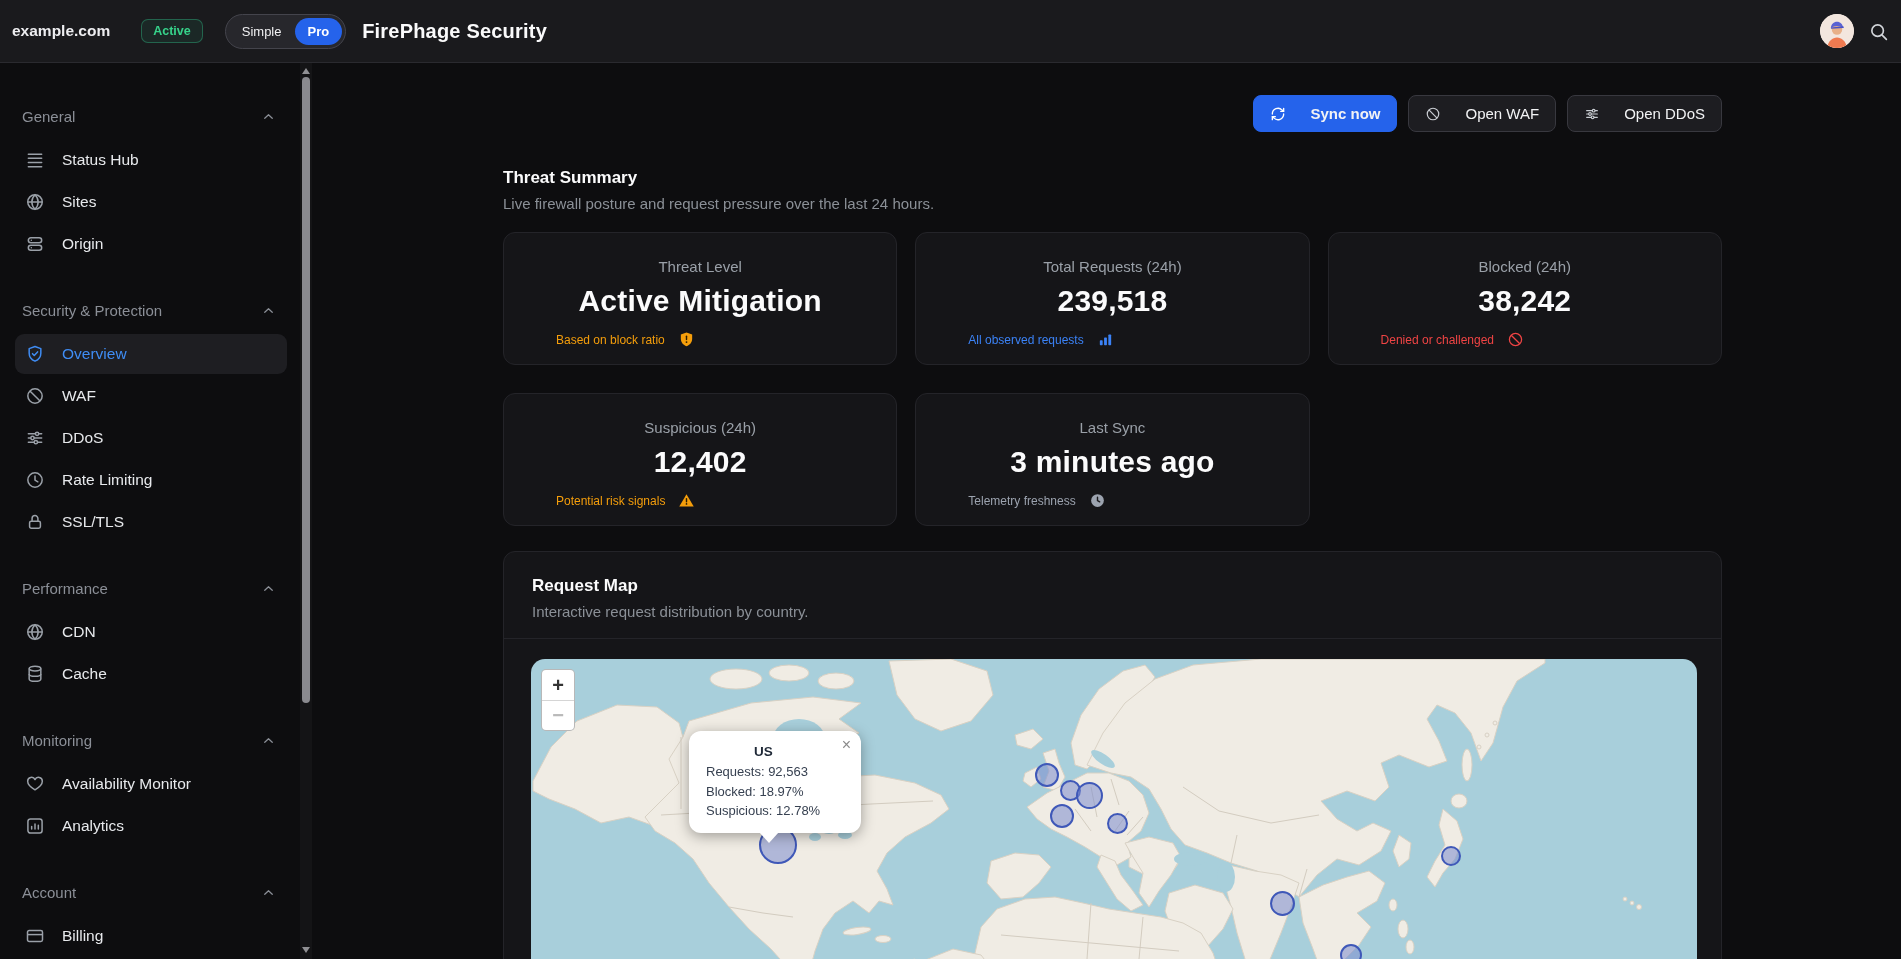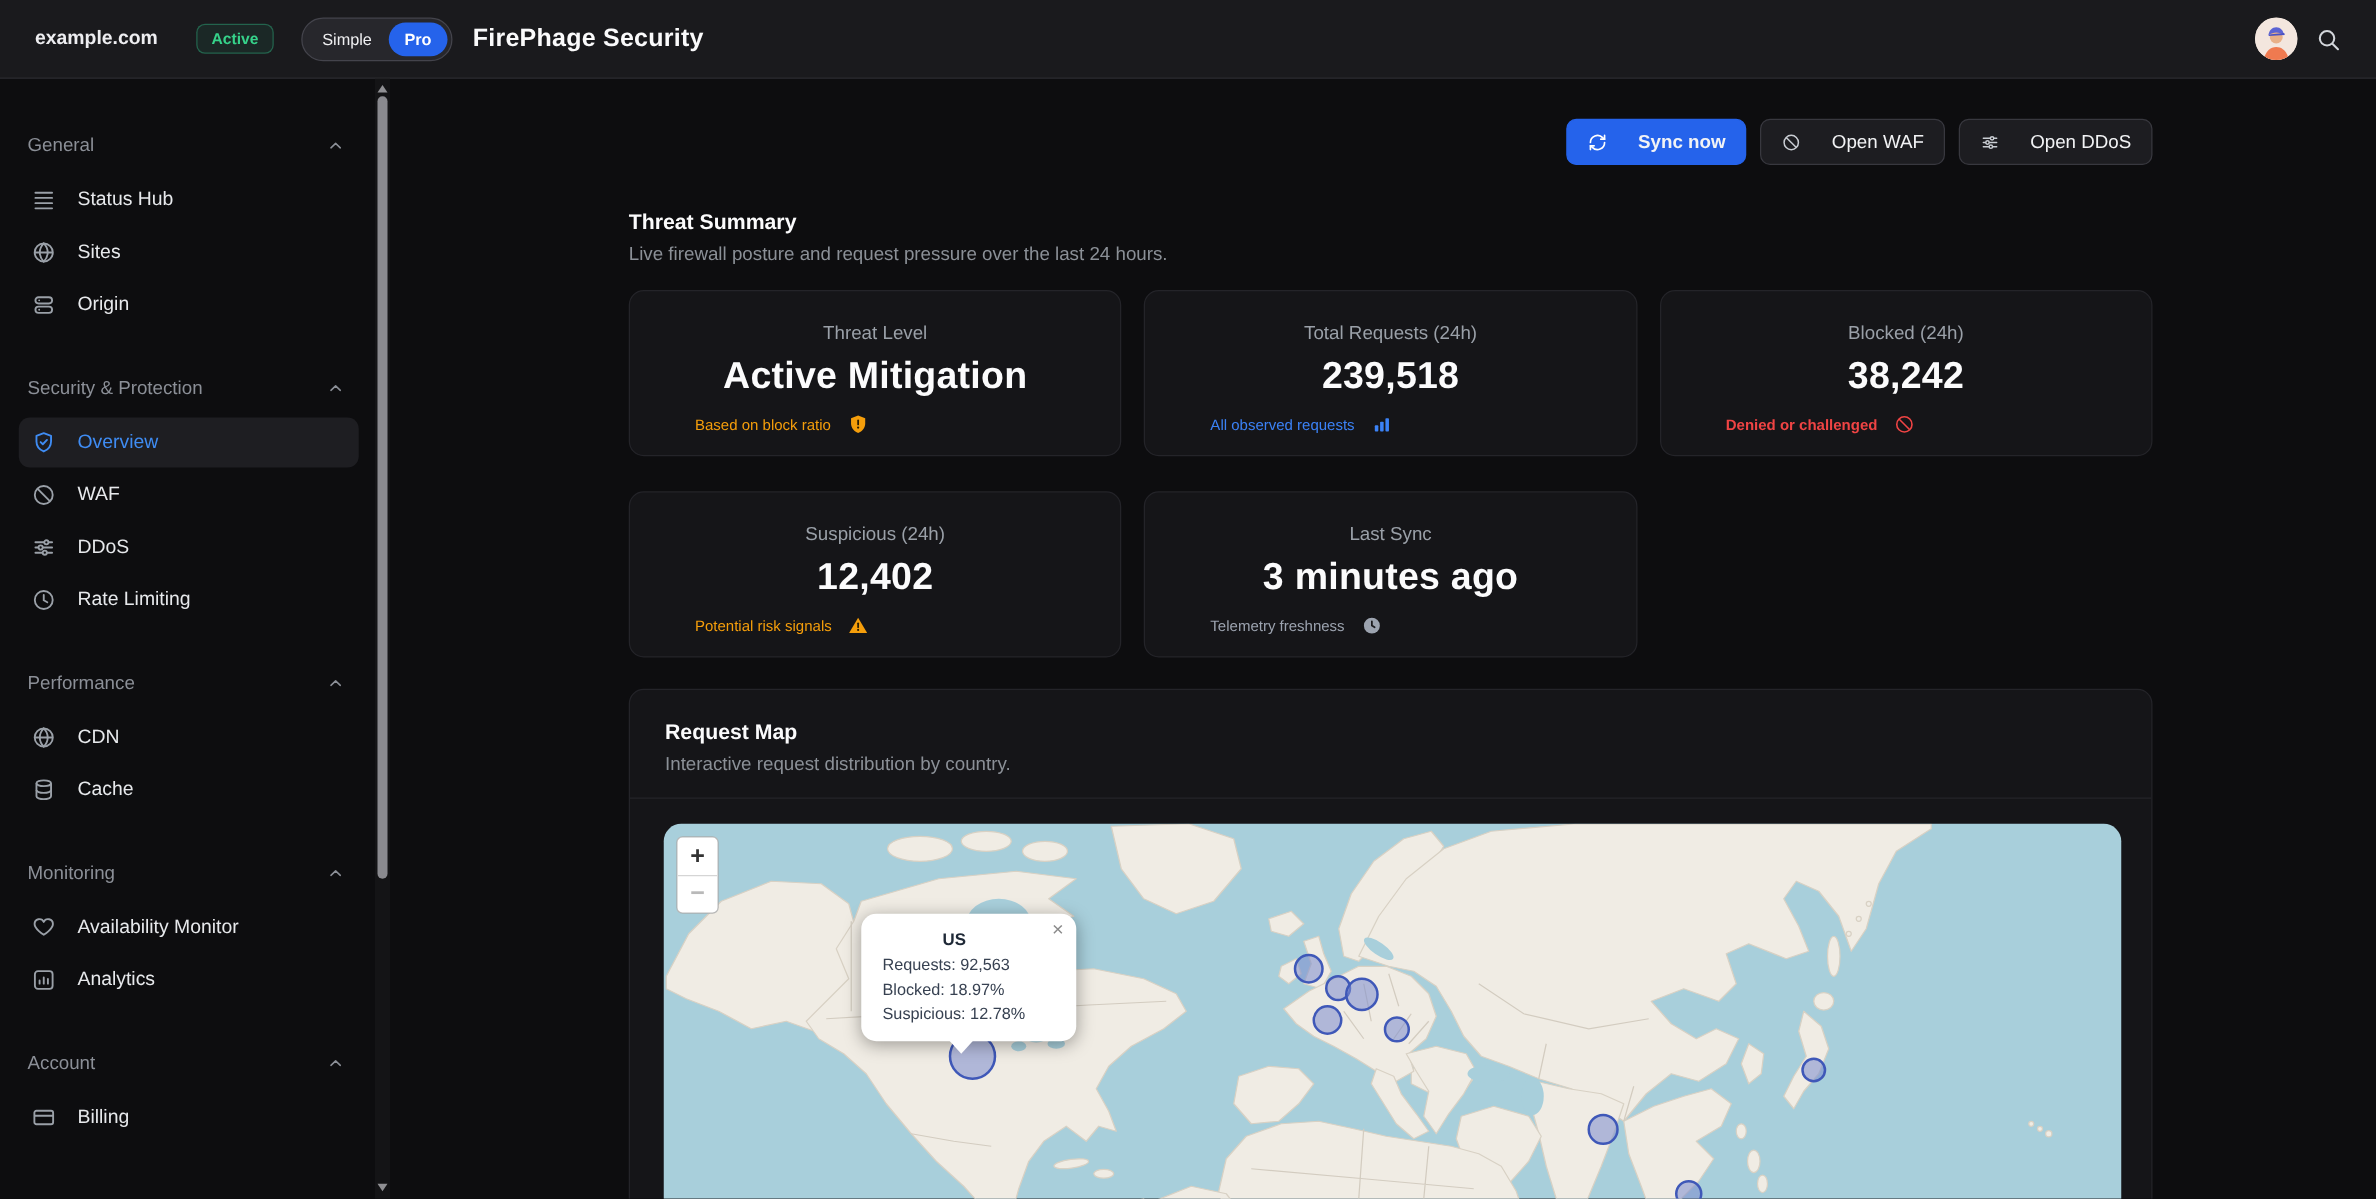--- a/index.html
+++ b/index.html
@@ -9,21 +9,21 @@
     background:#0d0d0f;
     font-family:"Liberation Sans","DejaVu Sans",sans-serif;
     color:#e8e9ec;
   }
   svg.ic { display:block; }
 
   
   .topbar {
     position:absolute; top:0; left:0; width:1901px; height:63px;
     background:#1a1a1d; border-bottom:1px solid #2a2a2f;
-    display:flex; align-items:center; padding:0 28px;
+    display:flex; align-items:center; padding:0 12px;
   }
   .domain { font-size:15.5px; font-weight:700; color:#ededf0; }
   .badge-active {
     margin-left:31px; font-size:12.5px; font-weight:600; color:#36d28a;
     background:rgba(52,211,153,.08); border:1px solid rgba(52,211,153,.35);
     padding:4px 11px; border-radius:7px;
   }
   .mode-toggle {
     margin-left:22px; display:flex; align-items:center;
     background:#27272c; border:1px solid #44444c; border-radius:18px; padding:3px;
@@ -118,21 +118,21 @@
     padding:13px 16px 12px 17px; color:#374151;
   }
   .popup-country { font-size:13.5px; font-weight:700; color:#1f2937; margin-bottom:3px;margin-left:48px; }
   .popup-line { font-size:13px; line-height:1.5; color:#374151; }
   .popup-close { position:absolute; top:6px; right:10px; font-size:16px; color:#8a8a8a; cursor:pointer; line-height:1; }
   .popup-tail {
     position:absolute; left:70px; bottom:-10px; width:0; height:0;
     border-left:10px solid transparent; border-right:10px solid transparent; border-top:11px solid #fff;
   }
 
-  .amber { color:#f59e0b; } .blue { color:#3b82f6; } .red { color:#ef4444;font-weight:bold; } .gray { color:#9ca3af; }
+  .amber { color:#f59e0b; } .blue { color:#3b82f6; } .red { color:#ef4444; } .gray { color:#9ca3af; }
 </style>
 </head>
 <body>
 
 <svg width="0" height="0" style="position:absolute">
   <defs>
     <symbol id="i-rows" viewBox="0 0 24 24">
         <g fill="none" stroke="currentColor" stroke-width="1.8" stroke-linecap="round">
           <path d="M4 5h16M4 10h16M4 15h16M4 20h16"></path>
         </g>
@@ -340,20 +340,28 @@
         </span>
       <span class="side-item-label">DDoS</span>
     </div>
     <div class="side-item">
       <span class="si">
           <svg class="ic" width="20" height="20">
             <use href="#i-clock"></use>
           </svg>
         </span>
       <span class="side-item-label">Rate Limiting</span>
+    </div>
+    <div class="side-item">
+      <span class="si">
+          <svg class="ic" width="20" height="20">
+            <use href="#i-lock"></use>
+          </svg>
+        </span>
+      <span class="side-item-label">SSL/TLS</span>
     </div>
   </div>
 
   <div class="side-section">
     <div class="side-section-head">
       <span class="side-section-label">Performance</span>
       <span class="chev">
           <svg class="ic" width="15" height="15">
             <use href="#i-chev-up"></use>
           </svg>

